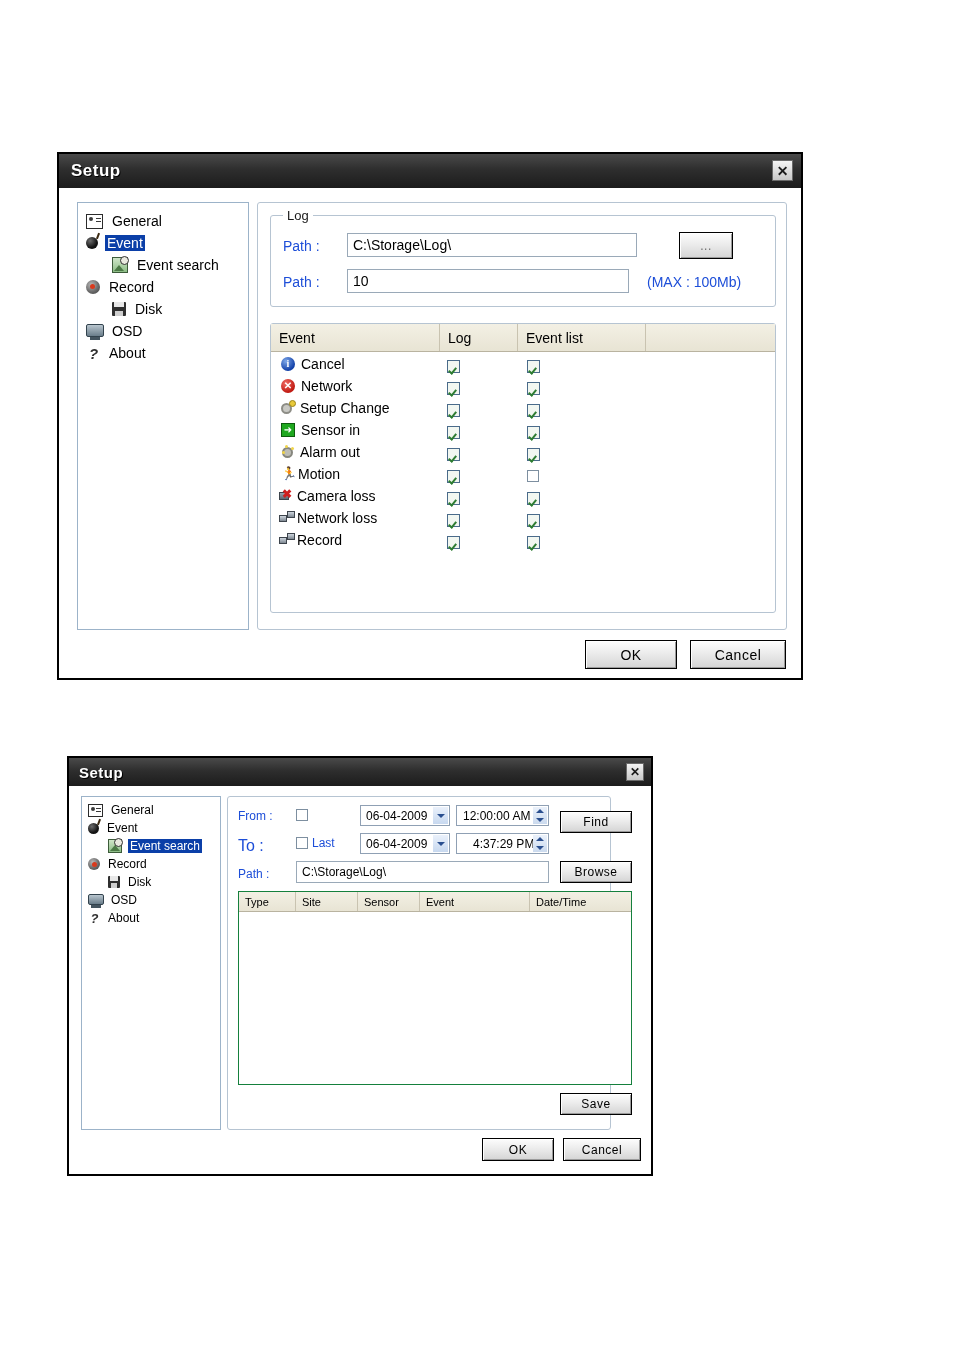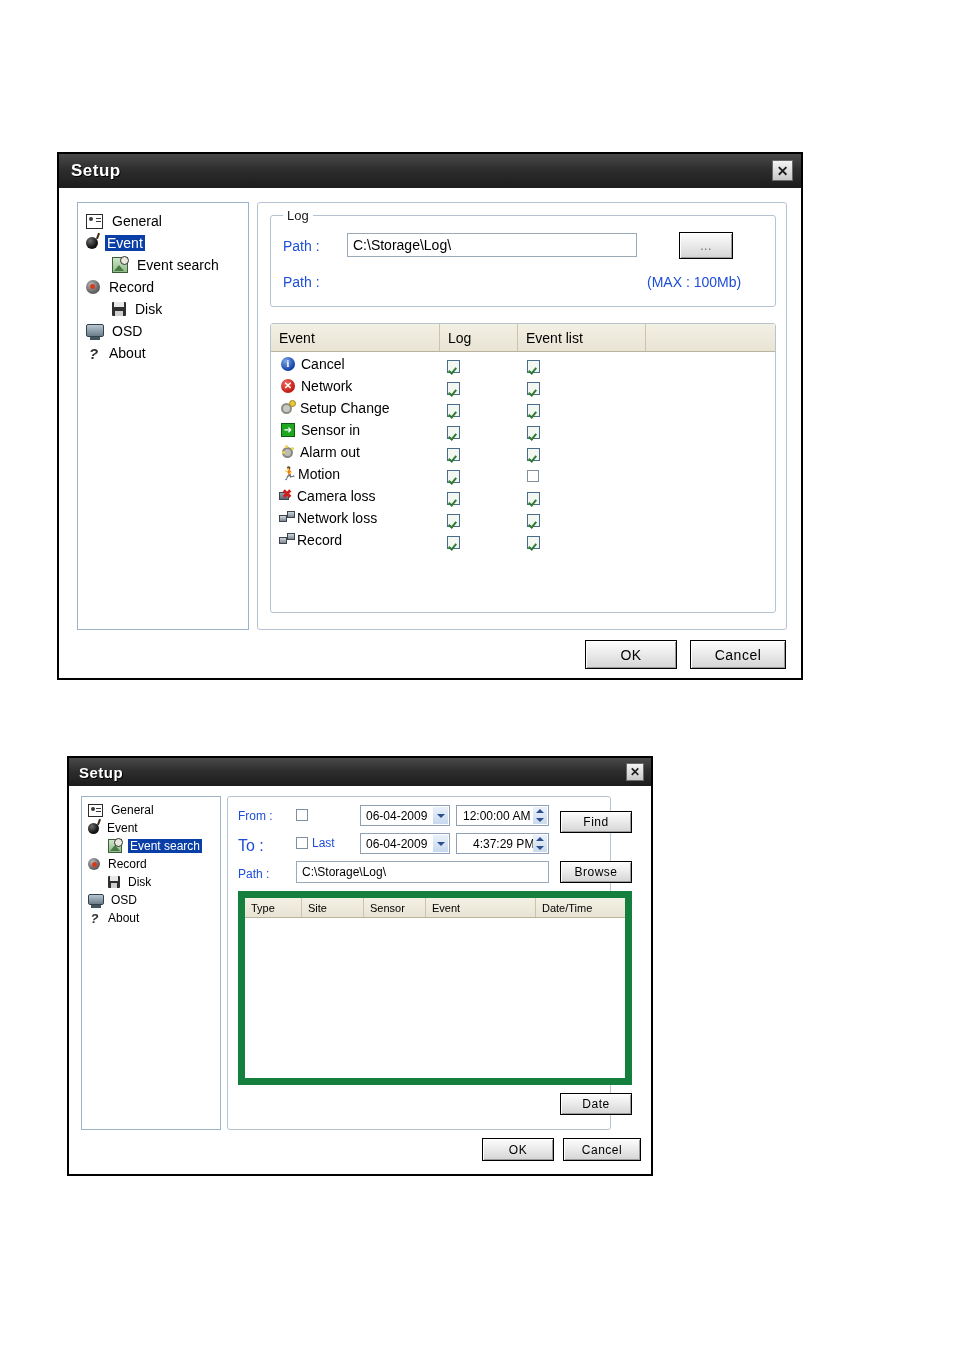--- a/index.html
+++ b/index.html
@@ -422,21 +422,21 @@
   .spin-btns::after {
     content: "";
     width: 0; height: 0;
     border-left: 4px solid transparent;
     border-right: 4px solid transparent;
     border-top: 4px solid #2a4f8f;
   }
   .listbox {
     position: absolute;
     background: #ffffff;
-    border: 7px solid #15803d;
+    border: 1px solid #15803d;
     box-sizing: border-box;
     padding-left: 40px;
   }
 </style>
 </head>
 <body>
 
 <div class="page">
 
   <div class="dialog" style="left:57px; top:152px; width:746px; height:528px;">
@@ -480,20 +480,21 @@
     <div class="panel" style="left:198px; top:48px; width:530px; height:428px;">
 
       <div class="groupbox" style="left:12px; top:12px; width:506px; height:92px;">
         <span class="groupbox-title" style="font-size:13px;">Log</span>
 
         <span class="lbl" style="left:12px; top:22px; font-size:14px;">Path :</span>
         <div class="textfield" style="left:76px; top:17px; width:290px; height:24px; font-size:14px;">C:\Storage\Log\</div>
         <div class="btn" style="left:408px; top:16px; width:54px; height:27px; font-size:12px; color:#6d6d6d;">...</div>
 
         <span class="lbl" style="left:12px; top:58px; font-size:14px;">Path :</span>
+        <div class="textfield" style="left:76px; top:53px; width:282px; height:24px; font-size:14px;">10</div>
         <span class="lbl" style="left:376px; top:58px; font-size:14px;">(MAX : 100Mb)</span>
       </div>
 
       <div class="panel" style="left:12px; top:120px; width:506px; height:290px;">
 
         <div class="table-head" style="left:0; top:0; width:100%; height:28px; font-size:14px;">
           <div class="th" style="width:168px;">Event</div>
           <div class="th" style="width:78px;">Log</div>
           <div class="th" style="width:128px;">Event list</div>
           <div class="th" style="flex:1;"></div>
@@ -629,20 +630,20 @@
         <div class="table-head" style="left:0; top:0; width:100%; height:20px; font-size:11px;">
           <div class="th" style="width:56px; padding-left:6px;">Type</div>
           <div class="th" style="width:62px; padding-left:6px;">Site</div>
           <div class="th" style="width:62px; padding-left:6px;">Sensor</div>
           <div class="th" style="width:110px; padding-left:6px;">Event</div>
           <div class="th" style="flex:1; padding-left:6px;">Date/Time</div>
         </div>
         <div style="position:absolute; left:0; top:20px; right:0; bottom:0; background:#ffffff;"></div>
       </div>
 
-      <div class="btn" style="left:332px; top:296px; width:72px; height:22px; font-size:12px;">Date</div>
+      <div class="btn" style="left:332px; top:296px; width:72px; height:22px; font-size:12px;">Save</div>
     </div>
 
     <div class="btn" style="left:413px; top:380px; width:72px; height:23px; font-size:12px;">OK</div>
     <div class="btn" style="left:494px; top:380px; width:78px; height:23px; font-size:12px;">Cancel</div>
   </div>
 
 </div>
 
 </body></html>

